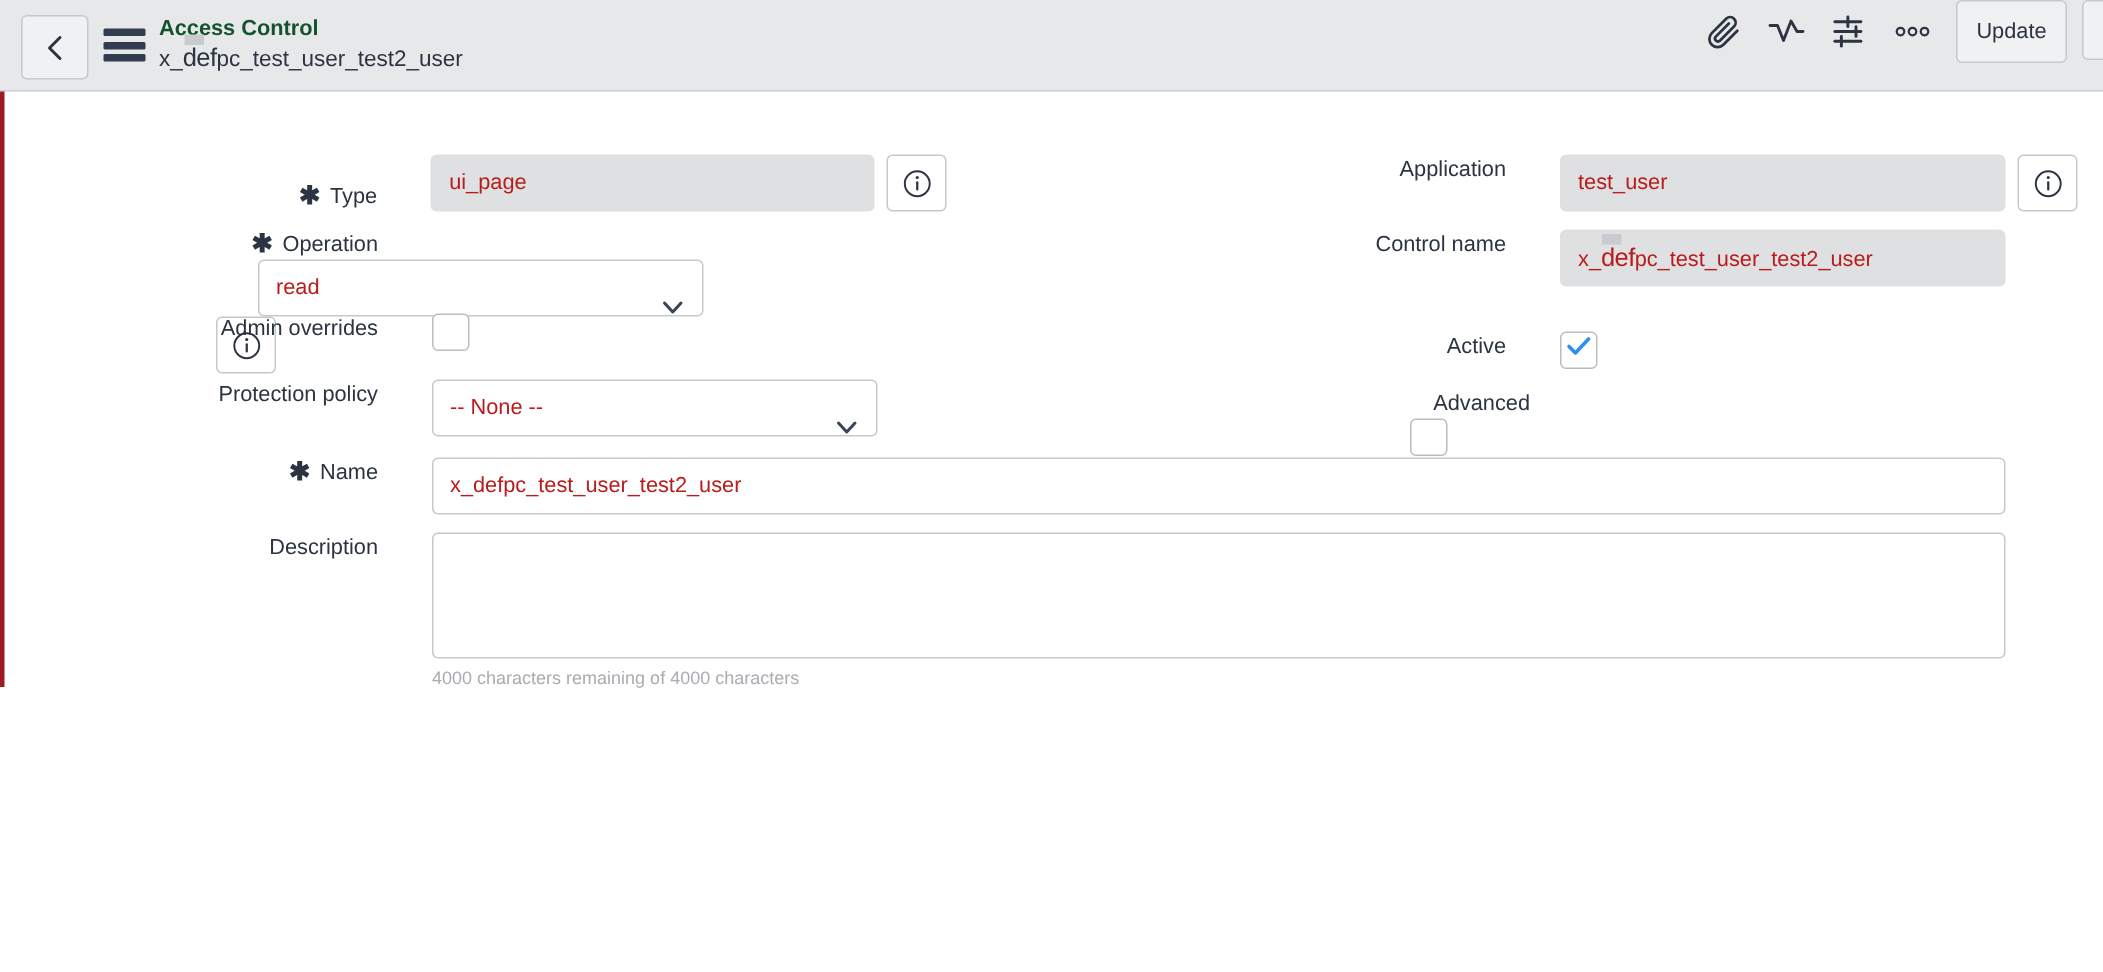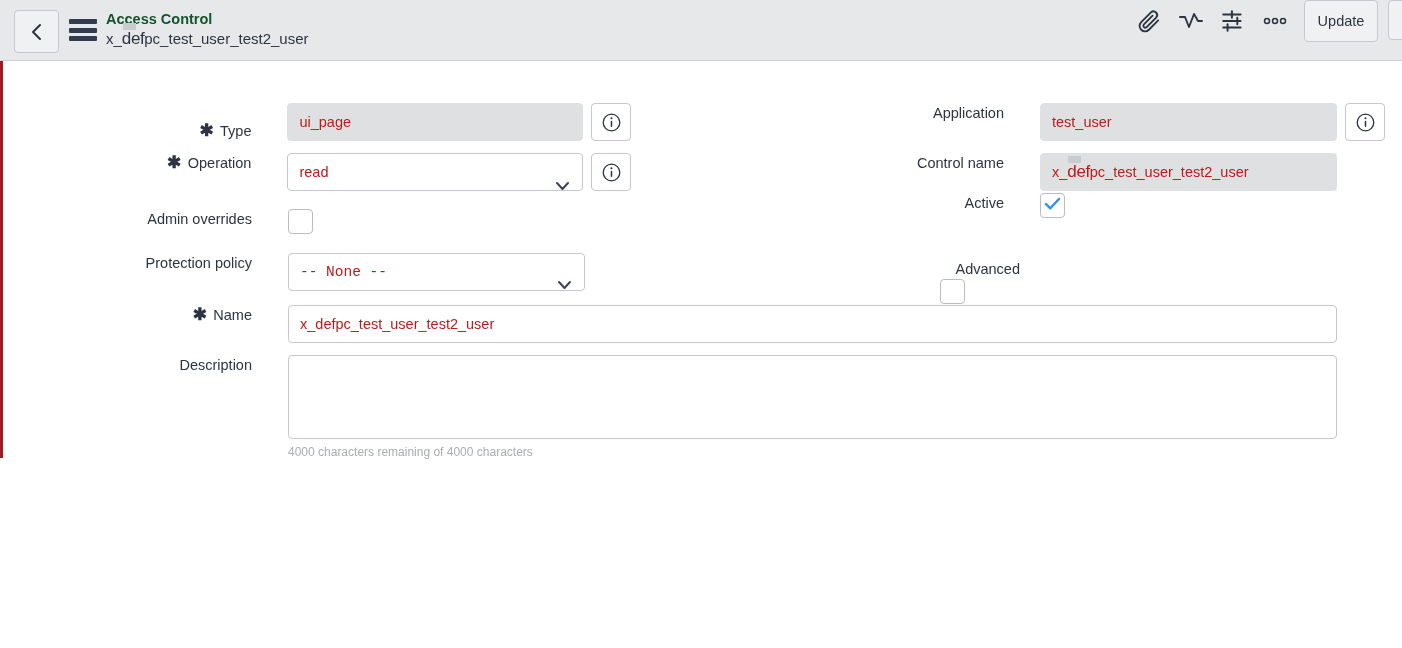--- a/index.html
+++ b/index.html
@@ -308,21 +308,21 @@
     <div class="fld readonly" style="width:297px; margin-left:36px;">ui_page</div>
     <div class="info-btn" style="margin-left:8px;">
       <svg width="21" height="21" viewBox="0 0 21 21">
         <circle cx="10.5" cy="10.5" r="8.3" fill="none" stroke="#2c3442" stroke-width="1.3"></circle>
         <circle cx="10.5" cy="6.3" r="1.05" fill="#2c3442"></circle>
         <rect x="9.75" y="8.8" width="1.5" height="6.2" rx="0.7" fill="#2c3442"></rect>
       </svg>
     </div>
   </div>
 
-  <div class="row" style="left:136px; top:92px; width:495px;">
+  <div class="row" style="left:136px; top:92px; width:495px;flex-direction:column;">
     <div class="lbl" style="width:116px;">
       <span class="star">✱</span><span>Operation</span>
     </div>
     <div class="fld select" style="width:297px; margin-left:36px;">
       <span>read</span>
       <span class="chev">
         <svg width="15" height="10" viewBox="0 0 15 10">
           <polyline points="2,2 7.5,8 13,2" fill="none" stroke="#3a4457" stroke-width="2" stroke-linecap="round" stroke-linejoin="round"></polyline>
         </svg>
       </span>
@@ -336,21 +336,21 @@
     </div>
   </div>
 
   <div class="row" style="left:136px; top:148px;">
     <div class="lbl" style="width:116px;">Admin overrides</div>
     <div class="cbx" style="margin-left:36px;"></div>
   </div>
 
   <div class="row" style="left:136px; top:192px;">
     <div class="lbl" style="width:116px;">Protection policy</div>
-    <div class="fld select" style="width:297px; margin-left:36px;font-family:Liberation Mono, monospace;">
+    <div class="fld select" style="width:297px; margin-left:36px;">
       <span>-- None --</span>
       <span class="chev">
         <svg width="15" height="10" viewBox="0 0 15 10">
           <polyline points="2,2 7.5,8 13,2" fill="none" stroke="#3a4457" stroke-width="2" stroke-linecap="round" stroke-linejoin="round"></polyline>
         </svg>
       </span>
     </div>
   </div>
 
   <div class="row" style="left:888px; top:42px;">
@@ -363,21 +363,21 @@
         <rect x="9.75" y="8.8" width="1.5" height="6.2" rx="0.7" fill="#2c3442"></rect>
       </svg>
     </div>
   </div>
 
   <div class="row" style="left:888px; top:92px;">
     <div class="lbl" style="width:116px;">Control name</div>
     <div class="fld readonly" style="width:297px; margin-left:36px;"><span>x_</span><span class="glitch">def</span><span>pc_test_user_test2_user</span></div>
   </div>
 
-  <div class="row" style="left:888px; top:132px;">
+  <div class="row" style="left:888px; top:160px;">
     <div class="lbl" style="width:116px;">Active</div>
     <div class="cbx" style="margin-left:36px;">
       <span>
         <svg width="17" height="14" viewBox="0 0 17 14">
           <polyline points="2,7 6.3,11.3 15,2" fill="none" stroke="#2f8ef4" stroke-width="2.4" stroke-linecap="round" stroke-linejoin="round"></polyline>
         </svg>
       </span>
     </div>
   </div>
 

